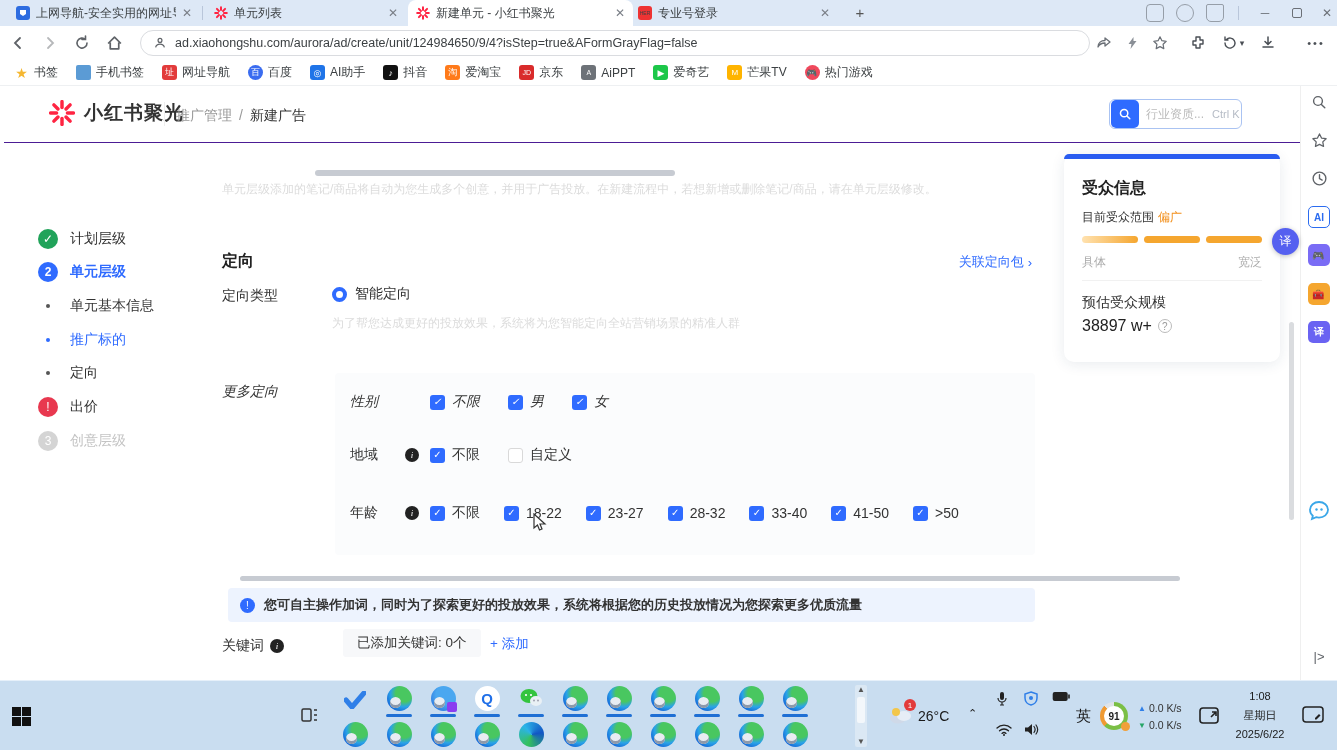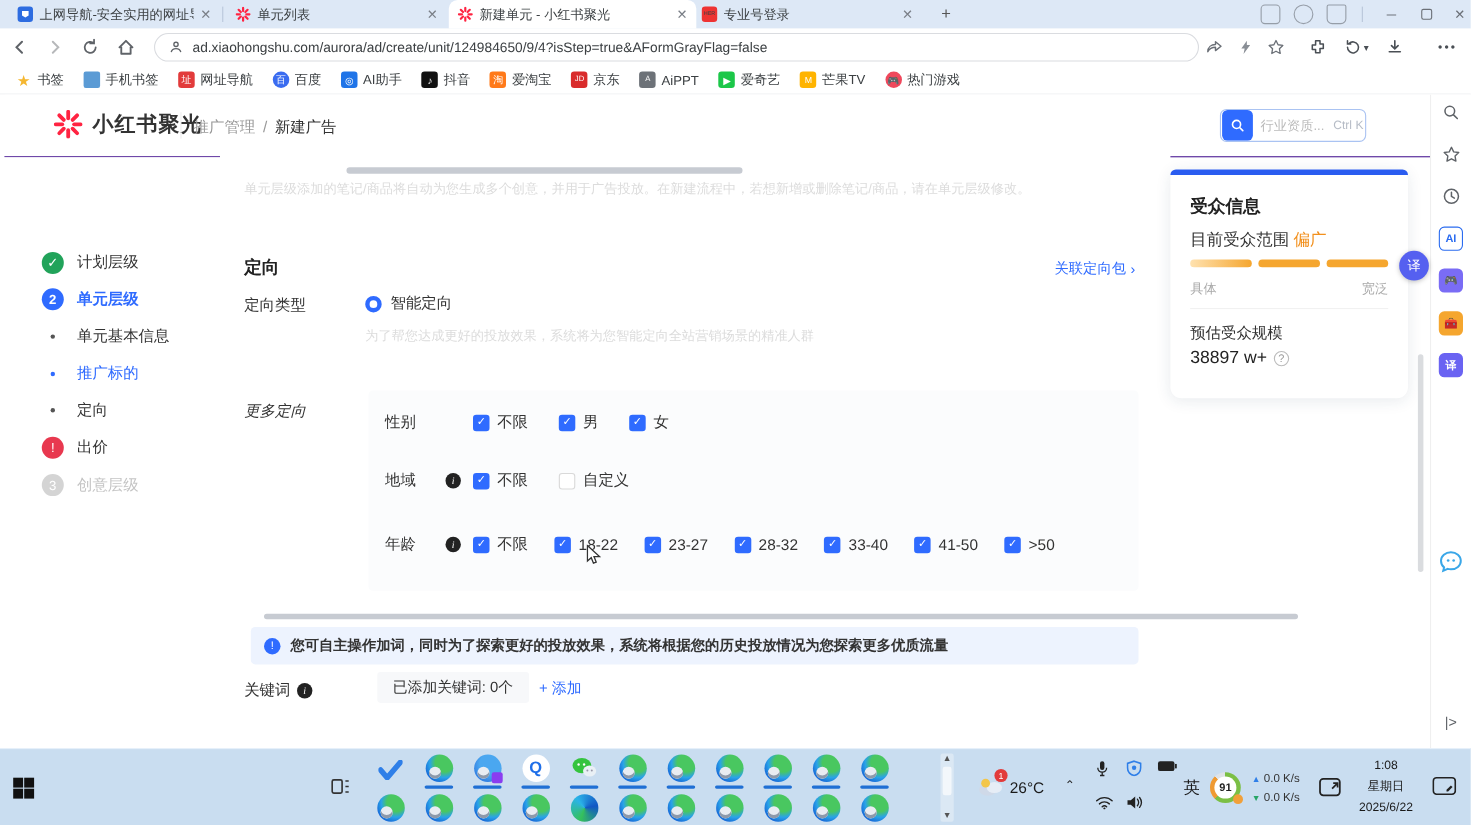--- a/index.html
+++ b/index.html
@@ -48,21 +48,21 @@
   .rail .ric { position:absolute; left:6px; width:24px; height:24px; display:flex; align-items:center; justify-content:center; color:#5f6368; }
   .badge-sq { width:22px; height:22px; border-radius:5px; display:flex; align-items:center; justify-content:center; color:#fff; font-size:10px; font-weight:bold; }
 
   
   .side { position:absolute; top:57px; left:0; width:200px; height:537px; background:#fff; }
   .step { position:absolute; left:38px; display:flex; align-items:center; gap:12px; font-size:14px; color:#333; }
   .sico { width:20px; height:20px; border-radius:50%; display:flex; align-items:center; justify-content:center; color:#fff; font-size:12px; flex:0 0 20px; }
   .dot { width:4px; height:4px; border-radius:50%; background:#555; margin:0 8px; flex:0 0 4px; }
 
   
-  .main { position:absolute; top:47px; left:200px; width:864px; height:537px; background:#fff; }
+  .main { position:absolute; top:65px; left:200px; width:864px; height:537px; background:#fff; }
   .hthumb { position:absolute; background:#c7cbd2; border-radius:4px; }
   .faint { position:absolute; font-size:12px; color:#dcdcdc; white-space:nowrap; }
   .sect-title { position:absolute; left:22px; top:100px; font-size:16px; font-weight:bold; color:#222; }
   .pkg { position:absolute; right:32px; top:102px; font-size:13px; color:#2f6bff; display:flex; align-items:center; gap:4px; }
   .lab { font-size:14px; color:#333; }
   .radio { width:15px; height:15px; border-radius:50%; border:4.5px solid #2f6bff; background:#fff; flex:0 0 15px; }
   .cb { width:15px; height:15px; border-radius:3px; display:inline-flex; align-items:center; justify-content:center; flex:0 0 15px; }
   .cb.on { background:#2f6bff; color:#fff; font-size:10px; line-height:1; }
   .cb.off { background:#fff; border:1px solid #d9d9d9; }
   .opt { display:flex; align-items:center; gap:7px; font-size:14px; color:#333; }
@@ -75,21 +75,21 @@
   .banner .bic { width:15px; height:15px; border-radius:50%; background:#2f6bff; color:#fff; font-size:10px; display:flex; align-items:center; justify-content:center; flex:0 0 15px; }
   .banner .btxt { font-size:13px; color:#333;font-weight:bold; }
   .kwrow { position:absolute; left:22px; top:486px; display:flex; align-items:center; }
   .kwcount { position:absolute; left:143px; top:478px; height:28px; background:#f7f8fa; border-radius:3px; display:flex; align-items:center; padding:0 14px; font-size:13.5px; color:#333; }
   .kwadd { position:absolute; left:290px; top:484px; font-size:13.5px; color:#2f6bff; }
 
   
   .aud { position:absolute; left:1064px; top:68px; width:216px; height:208px; background:#fff; border-radius:10px; box-shadow:0 2px 14px rgba(31,56,88,.10);text-align:right; }
   .aud .topbar { position:absolute; top:0; left:0; width:216px; height:5px; background:#2a5cf0; border-radius:10px 10px 0 0; }
   .aud h3 { position:absolute; left:18px; top:24px; font-size:16px; color:#222; }
-  .aud .rng { position:absolute; left:18px; top:55px; font-size:15px; color:#333; }
+  .aud .rng { position:absolute; left:18px; top:55px; font-size:12px; color:#333; }
   .aud .rng b { color:#f2901d; font-weight:normal; margin-left:4px; }
   .bars { position:absolute; left:18px; top:82px; width:180px; display:flex; gap:6px; }
   .bars div { height:7px; border-radius:4px; flex:1; background:#f5a62f; }
   .bars .grad { background:linear-gradient(90deg,#ffe2b0,#f5a62f); }
   .scale { position:absolute; left:18px; top:100px; width:180px; display:flex; justify-content:space-between; font-size:12px; color:#aaa; }
   .aud .divd { position:absolute; left:18px; top:126px; width:180px; height:1px; background:#f1f1f1; }
   .aud .estl { position:absolute; left:18px; top:140px; font-size:14px; color:#333; }
   .aud .estv { position:absolute; left:18px; top:163px; font-size:16px; color:#222; display:flex; align-items:center; gap:6px; }
   .qmark { width:14px; height:14px; border-radius:50%; border:1px solid #bbb; color:#999; font-size:10px; display:flex; align-items:center; justify-content:center; }
 
@@ -422,21 +422,21 @@
     <div class="abs" style="left:132px; top:134px; display:flex; align-items:center; gap:8px;">
       <span class="radio"></span>
       <span class="lab">智能定向</span>
     </div>
     <div class="faint" style="left:132px; top:164px;">为了帮您达成更好的投放效果，系统将为您智能定向全站营销场景的精准人群</div>
 
     <div class="lab abs" style="left:22px; top:232px;font-style:italic;">更多定向</div>
 
     <div class="mcard">
 
-      <div class="mrow" style="top:20px;">
+      <div class="mrow" style="top:20px;font-style:italic;">
         <span class="rlab">性别</span>
         <span class="iislot"></span>
         <span class="opt" style="margin-right:28px;">
             <span class="cb on">✓</span>
             <span>不限</span>
           </span>
         <span class="opt" style="margin-right:28px;">
             <span class="cb on">✓</span>
             <span>男</span>
           </span>

